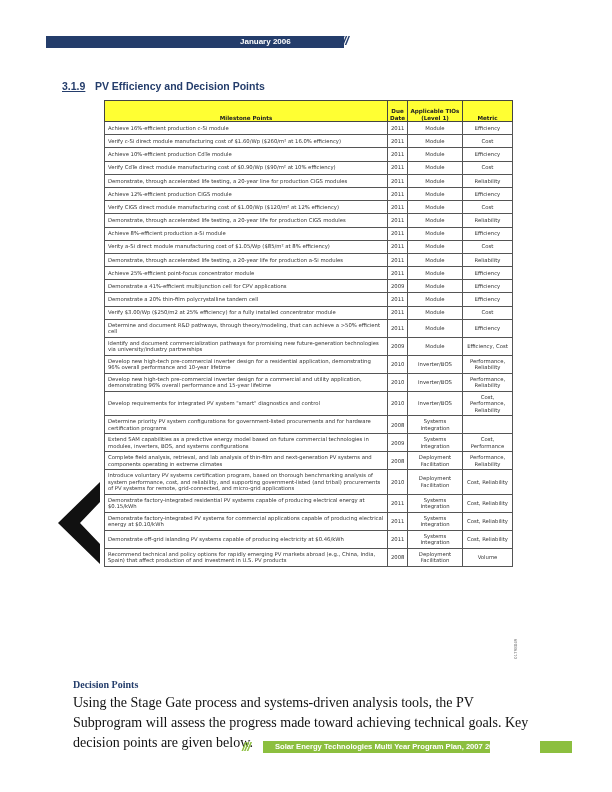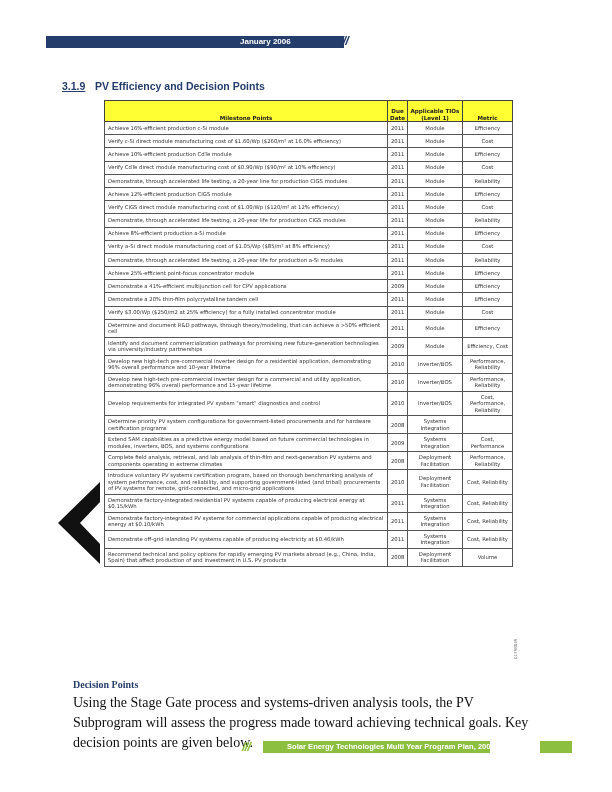--- a/index.html
+++ b/index.html
@@ -60,21 +60,21 @@
   }
   .footer-slashes {
     position: absolute; left: 242px; top: 740px; height: 14px;
     color: #8cbf3f; font-size: 13px; font-weight: bold; font-style: italic; line-height: 14px; letter-spacing: -1px;
   }
   .footer-bar {
     position: absolute; left: 263px; top: 741px; width: 227px; height: 12px; background: #8cbf3f;
   }
   .footer-text {
     position: absolute; left: 275px; top: 741px; width: 210px; height: 12px;
-    color: #fff; font-size: 7.6px; font-weight: bold; line-height: 12px; white-space: nowrap; margin-left: 12px;
+    color: #fff; font-size: 7.6px; font-weight: bold; line-height: 12px; white-space: nowrap;
   }
   .footer-page-bar {
     position: absolute; left: 540px; top: 741px; width: 32px; height: 12px; background: #8cbf3f;
   }
   .footer-page {
     position: absolute; left: 540px; top: 741px; width: 32px; height: 12px;
     color: #fff; font-size: 8px; font-weight: bold; line-height: 12px; text-align: center; margin-top: 28px;
   }
 </style>
 </head>

